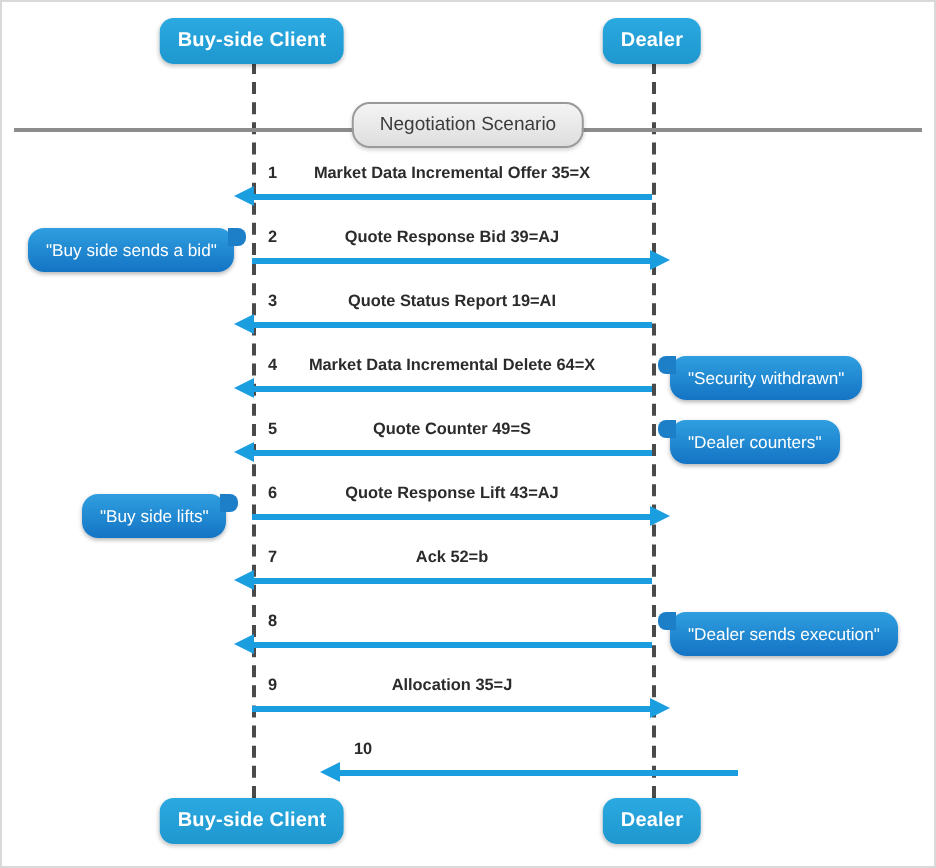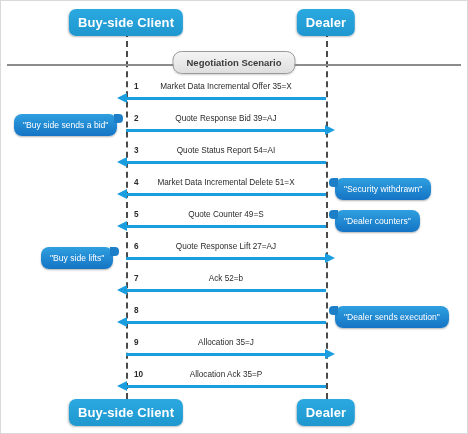--- a/index.html
+++ b/index.html
@@ -26,21 +26,21 @@
     border-left:2px dashed #4a4a4a;
   }
 
   
   .actor{
     position:absolute;
     transform:translateX(-50%);
     background:#29a3dc;
     background:linear-gradient(180deg,#2aa9e0 0%,#1f97cf 100%);
     color:#ffffff;
-    font-size:13px;
+    font-size:10px;
     font-weight:bold;
     letter-spacing:.1px;
     text-align:center;
     padding:6px 9px;
     border-radius:7px;
     white-space:nowrap;
     box-shadow:0 1px 2px rgba(0,0,0,.25);
   }
 
   
@@ -54,40 +54,40 @@
   .scenario-pill{
     position:absolute;
     left:50%;
     top:50px;
     transform:translateX(-50%);
     background:linear-gradient(180deg,#f4f4f4 0%,#dedede 100%);
     border:1px solid #9a9a9a;
     border-radius:9px;
     color:#3b3b3b;
     font-size:9.5px;
-    font-weight:bold;
+    font-weight:normal;
     padding:5px 13px;
     white-space:nowrap;
     box-shadow:0 1px 2px rgba(0,0,0,.18);
   }
 
   
   .message{
     position:absolute;
     left:125px;
     width:200px;
     height:26px;
   }
   .msg-label{
     position:absolute;
     left:0;right:0;
     top:-2px;
     text-align:center;
     font-size:8.2px;
-    font-weight:normal;
+    font-weight:bold;
     color:#2b2b2b;
     white-space:nowrap;
   }
   .msg-num{
     position:absolute;
     left:8px;
     top:-2px;
     font-size:8.2px;
     font-weight:bold;
     color:#2b2b2b;
@@ -164,62 +164,61 @@
   </div>
 
   <div class="message dir-right" style="top:115px;">
     <span class="msg-num">2</span>
     <span class="msg-label">Quote Response Bid 39=AJ</span>
     <span class="msg-arrow"></span>
   </div>
 
   <div class="message dir-left" style="top:147px;">
     <span class="msg-num">3</span>
-    <span class="msg-label">Quote Status Report 54=AI</span>
+    <span class="msg-label">Quote Status Report 19=AI</span>
     <span class="msg-arrow"></span>
   </div>
 
   <div class="message dir-left" style="top:179px;">
     <span class="msg-num">4</span>
-    <span class="msg-label">Market Data Incremental Delete 51=X</span>
+    <span class="msg-label">Market Data Incremental Delete 64=X</span>
     <span class="msg-arrow"></span>
   </div>
 
   <div class="message dir-left" style="top:211px;">
     <span class="msg-num">5</span>
     <span class="msg-label">Quote Counter 49=S</span>
     <span class="msg-arrow"></span>
   </div>
 
   <div class="message dir-right" style="top:243px;">
     <span class="msg-num">6</span>
-    <span class="msg-label">Quote Response Lift 27=AJ</span>
+    <span class="msg-label">Quote Response Lift 43=AJ</span>
     <span class="msg-arrow"></span>
   </div>
 
   <div class="message dir-left" style="top:275px;">
     <span class="msg-num">7</span>
     <span class="msg-label">Ack 52=b</span>
     <span class="msg-arrow"></span>
   </div>
 
   <div class="message dir-left" style="top:307px;">
     <span class="msg-num">8</span>
     <span class="msg-arrow"></span>
   </div>
 
   <div class="message dir-right" style="top:339px;">
     <span class="msg-num">9</span>
     <span class="msg-label">Allocation 35=J</span>
     <span class="msg-arrow"></span>
   </div>
 
-  <div class="message dir-left" style="top:371px;">
+  <div class="message dir-left" style="top:371px;margin-left:43px;">
     <span class="msg-num">10</span>
-    <span class="msg-label">Allocation Ack 35=P</span>
     <span class="msg-arrow"></span>
   </div>
 
   <div class="callout tail-right" style="left:13px;top:113px;">"Buy side sends a bid"</div>
 
   <div class="callout tail-left" style="left:334px;top:177px;">"Security withdrawn"</div>
 
   <div class="callout tail-left" style="left:334px;top:209px;">"Dealer counters"</div>
 
   <div class="callout tail-right" style="left:40px;top:246px;">"Buy side lifts"</div>

